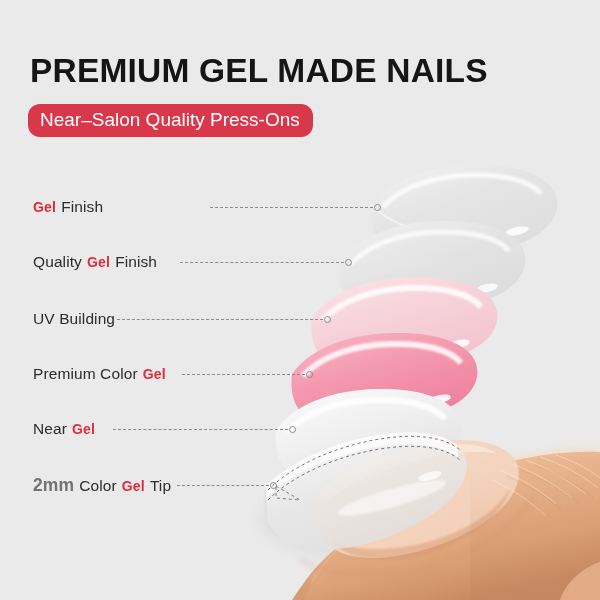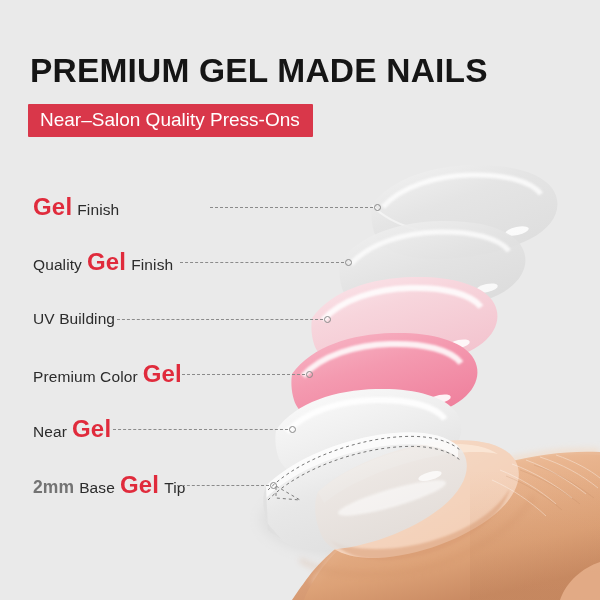--- a/index.html
+++ b/index.html
@@ -41,21 +41,21 @@
     white-space: nowrap;
     transform: scaleX(0.985);
     transform-origin: left center;
   }
   #subtitle-badge {
     position: absolute;
     left: 28px;
     top: 104px;
     height: 33px;
     padding: 0 13px 0 12px;
-    border-radius: 1px;
+    border-radius: 12px;
     background: #d9374a;
     display: flex;
     align-items: center;
     box-sizing: border-box;
   }
   #subtitle-badge-text {
     font-size: 19px;
     line-height: 19px;
     color: #ffffff;
     font-weight: 400;
@@ -79,21 +79,21 @@
     align-items: baseline;
     white-space: nowrap;
   }
   .seg {
     font-size: 15.5px;
     color: #2c2c2c;
     font-weight: 400;
     letter-spacing: 0.1px;
   }
   .seg.gel {
-    font-size: 24px;
+    font-size: 14px;
     font-weight: 700;
     color: #e02b3c;
     letter-spacing: 0.2px;
   }
   .seg.strong {
     font-size: 17.5px;
     font-weight: 700;
     color: #737373;
   }
   .seg + .seg { margin-left: 5px; }
@@ -351,21 +351,21 @@
       </div>
       <div class="callout-row" style="top: 416px;">
         <div class="callout-label">
           <span class="seg">Near</span>
           <span class="seg gel">Gel</span>
         </div>
       </div>
       <div class="callout-row" style="top: 472px;">
         <div class="callout-label">
           <span class="seg strong">2mm</span>
-          <span class="seg">Base</span>
+          <span class="seg">Color</span>
           <span class="seg gel">Gel</span>
           <span class="seg">Tip</span>
         </div>
       </div>
     </div>
 
 <div class="leader" style="left: 210.484px; top: 207px; width: 162.516px;"></div>
     <div class="leader-dot" style="left: 374px; top: 204px;"></div>
     <div class="leader" style="left: 179.938px; top: 262px; width: 164.062px;"></div>
     <div class="leader-dot" style="left: 345px; top: 259px;"></div>

